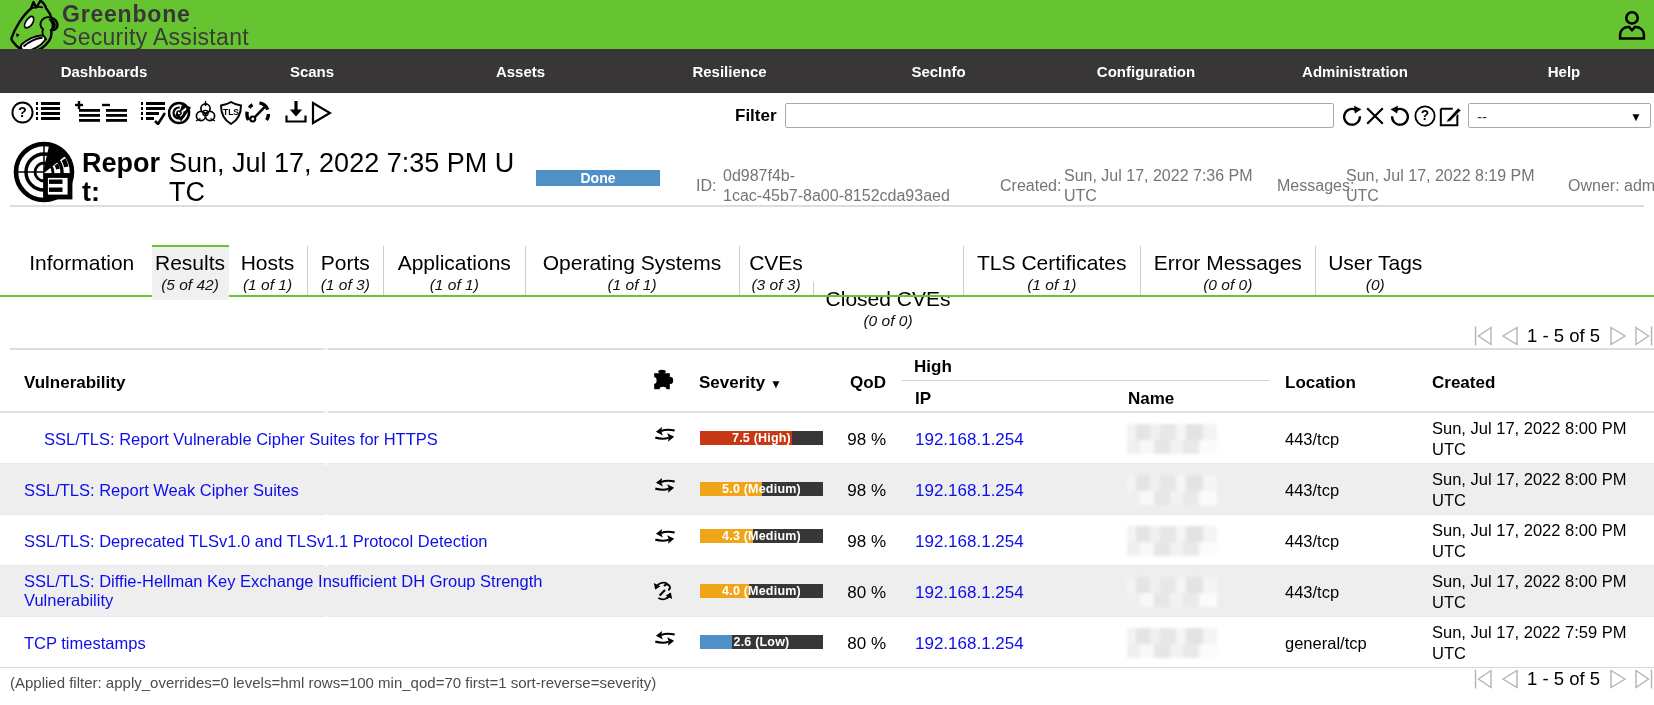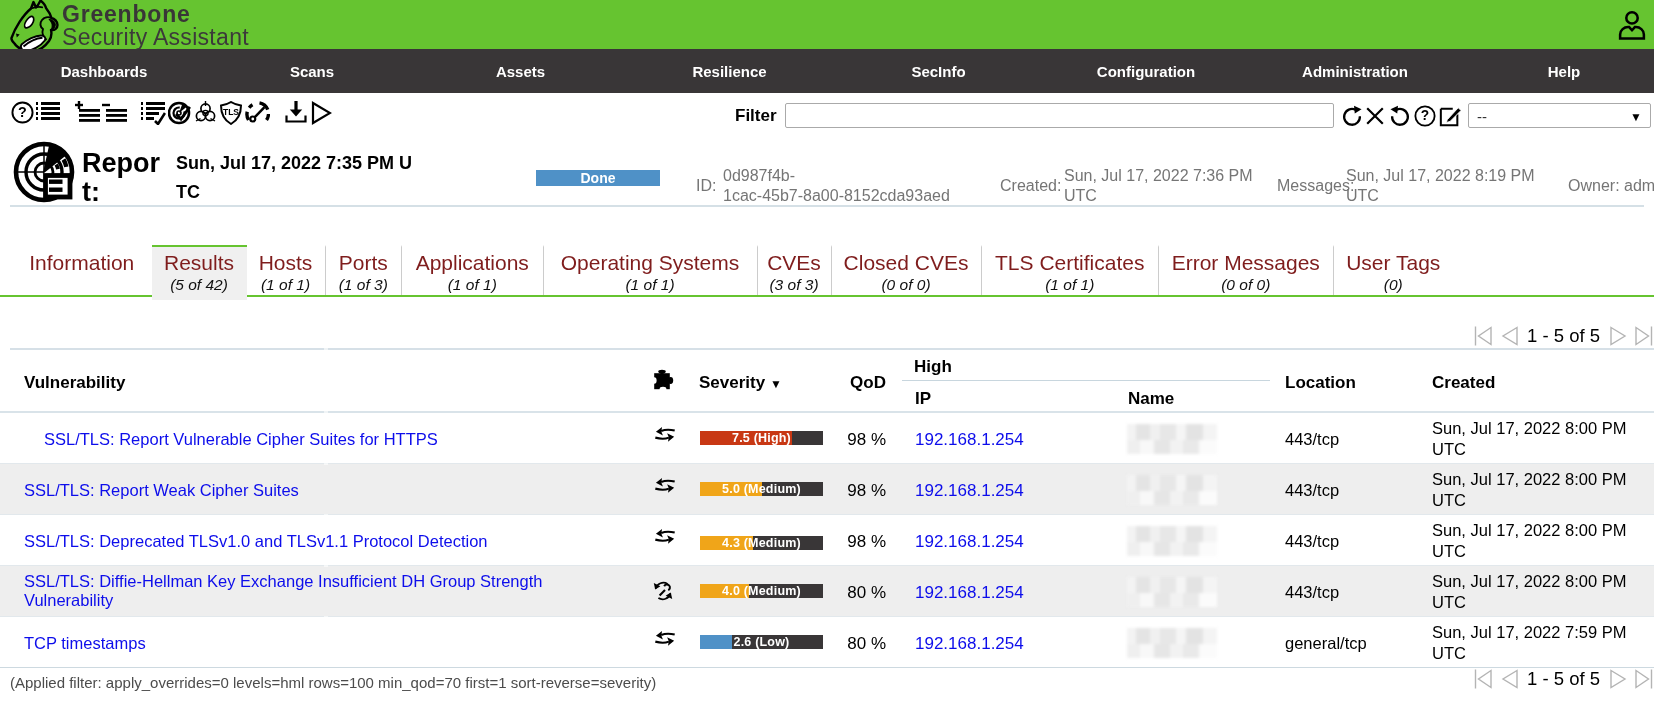--- a/index.html
+++ b/index.html
@@ -19,29 +19,29 @@
 #navbar .item { position:absolute; top:0; height:44px; display:flex; align-items:center; transform:translateX(-50%); color:#fff; font-weight:bold; font-size:15px; }
 .ticon { position:absolute; top:101px; }
 #filterlabel { position:absolute; left:735px; top:106px; font-size:17px; font-weight:bold; color:#000; }
 #filterinput { position:absolute; left:785px; top:103px; width:549px; height:25px; border:1px solid #aaa; background:#fff; border-radius:2px; }
 .ficon { position:absolute; top:104px; }
 #filterselect { position:absolute; left:1468px; top:103px; width:183px; height:25px; border:1px solid #aaa; border-radius:2px; background:#fff; font-size:15px; color:#333; }
 #filterselect .dd { position:absolute; left:8px; top:4px; }
 #filterselect .arr { position:absolute; right:8px; top:6px; font-size:12px; color:#000; }
 #ricon { position:absolute; left:12px; top:140px; }
 #rlabel { position:absolute; left:82px; top:149px; width:86px; font-size:27px; font-weight:bold; color:#000; line-height:29px; }
-#rtitle { position:absolute; left:176px; top:149px; width:370px; font-size:18px; font-weight:bold; color:#000; line-height:29px; letter-spacing:0; }
+#rtitle { position:absolute; left:169px; top:149px; width:370px; font-size:27px; font-weight:normal; color:#000; line-height:29px; letter-spacing:0; }
 #donebadge { position:absolute; left:536px; top:170px; width:124px; height:16px; background:#4f91c7; color:#fff; font-size:14px; font-weight:bold; text-align:center; line-height:16px; }
 .meta { position:absolute; top:172px; font-size:16px; color:#757575; line-height:20px; white-space:nowrap; }
 #sepline { position:absolute; left:10px; top:205px; width:1634px; height:2px; background:#d5e0e6; }
 
 
 #tabs { position:absolute; left:12px; top:245px; width:1642px; height:52px; display:flex; }
 .tab { position:relative; text-align:center; border-top:2px solid transparent; box-sizing:border-box; }
-.tab .t1 { font-size:21px; color:#7f1d1d; margin-top:4px; }
+.tab .t1 { font-size:21px; color:#000000; margin-top:4px; }
 .tab .t2 { font-size:15.5px; font-style:italic; color:#111; margin-top:1px; }
 .tab + .tab { border-left:1px solid #ccc; }
 .tab.active { background:#f0f0f0; border-top:2px solid #66c430; height:55px; z-index:2; border-left:none; }
 .tab.active + .tab { border-left:none; }
 #greenline { position:absolute; left:0px; top:295px; width:1654px; height:2px; background:#66c430; z-index:1; }
 
 
 .pager { position:absolute; width:240px; height:22px; text-align:right; white-space:nowrap; }
 .pager svg { vertical-align:middle; margin-left:2px; }
 .pager .ptext { font-size:18.5px; color:#000; vertical-align:middle; padding:0 2px 0 4px; }
@@ -241,21 +241,21 @@
 <div class="meta" style="left:1277px; top:176px;">Messages:</div>
 <div class="meta" style="left:1346px; top:166px;">Sun, Jul 17, 2022 8:19 PM<br>UTC</div>
 <div class="meta" style="left:1568px; top:176px;">Owner: admin</div>
 <div id="sepline"></div>
 
 <div id="greenline"></div>
 <div id="tabs">
   <div class="tab" style="width:139.5px;">
         <div class="t1">Information</div>
       </div>
-  <div class="tab active" style="width:95px;">
+  <div class="tab active" style="width:77px;">
         <div class="t1">Results</div>
         <div class="t2">(5 of 42)</div>
       </div>
   <div class="tab" style="width:78px;">
         <div class="t1">Hosts</div>
         <div class="t2">(1 of 1)</div>
       </div>
   <div class="tab" style="width:76.5px;">
         <div class="t1">Ports</div>
         <div class="t2">(1 of 3)</div>
@@ -265,21 +265,21 @@
         <div class="t2">(1 of 1)</div>
       </div>
   <div class="tab" style="width:214px;">
         <div class="t1">Operating Systems</div>
         <div class="t2">(1 of 1)</div>
       </div>
   <div class="tab" style="width:74px;">
         <div class="t1">CVEs</div>
         <div class="t2">(3 of 3)</div>
       </div>
-  <div class="tab" style="width:150px;">
+  <div class="tab" style="width:150px;margin-top:36px;">
         <div class="t1">Closed CVEs</div>
         <div class="t2">(0 of 0)</div>
       </div>
   <div class="tab" style="width:177.5px;">
         <div class="t1">TLS Certificates</div>
         <div class="t2">(1 of 1)</div>
       </div>
   <div class="tab" style="width:174.5px;">
         <div class="t1">Error Messages</div>
         <div class="t2">(0 of 0)</div>
@@ -385,21 +385,21 @@
           <path d="M21 5.6 C16 3.8 11 3.6 7.5 4.6" fill="none" stroke="#000" stroke-width="2.1"></path>
           <path d="M8.8 0.8 L2.2 4.9 L8.8 9.2 L7.6 5.1 Z" fill="#000"></path>
           <path d="M1 10.6 C6 12.6 11 13 14.5 12" fill="none" stroke="#000" stroke-width="2.1"></path>
           <path d="M13.2 16 L19.8 11.7 L13.2 7.5 L14.4 11.7 Z" fill="#000"></path>
         </g>
       </svg>
       <div class="hname" style="top:11px;">
         <div class="r1"></div>
         <div class="r2"></div>
       </div>
-  <div class="sevbar" style="top:21px;">
+  <div class="sevbar" style="top:14px;">
         <div class="fill" style="width:43%; background:#f0a519;"></div>
         <div class="stext">4.3 (Medium)</div>
       </div>
   <div class="qod" style="top:17px;">98 %</div>
   <div class="ip" style="top:17px;">192.168.1.254</div>
   <div class="loc" style="top:17px;">443/tcp</div>
   <div class="created" style="top:5px;">Sun, Jul 17, 2022 8:00 PM<br>UTC</div>
   <div class="border"></div>
 </div>
 <div class="row alt" style="top:566px;">

